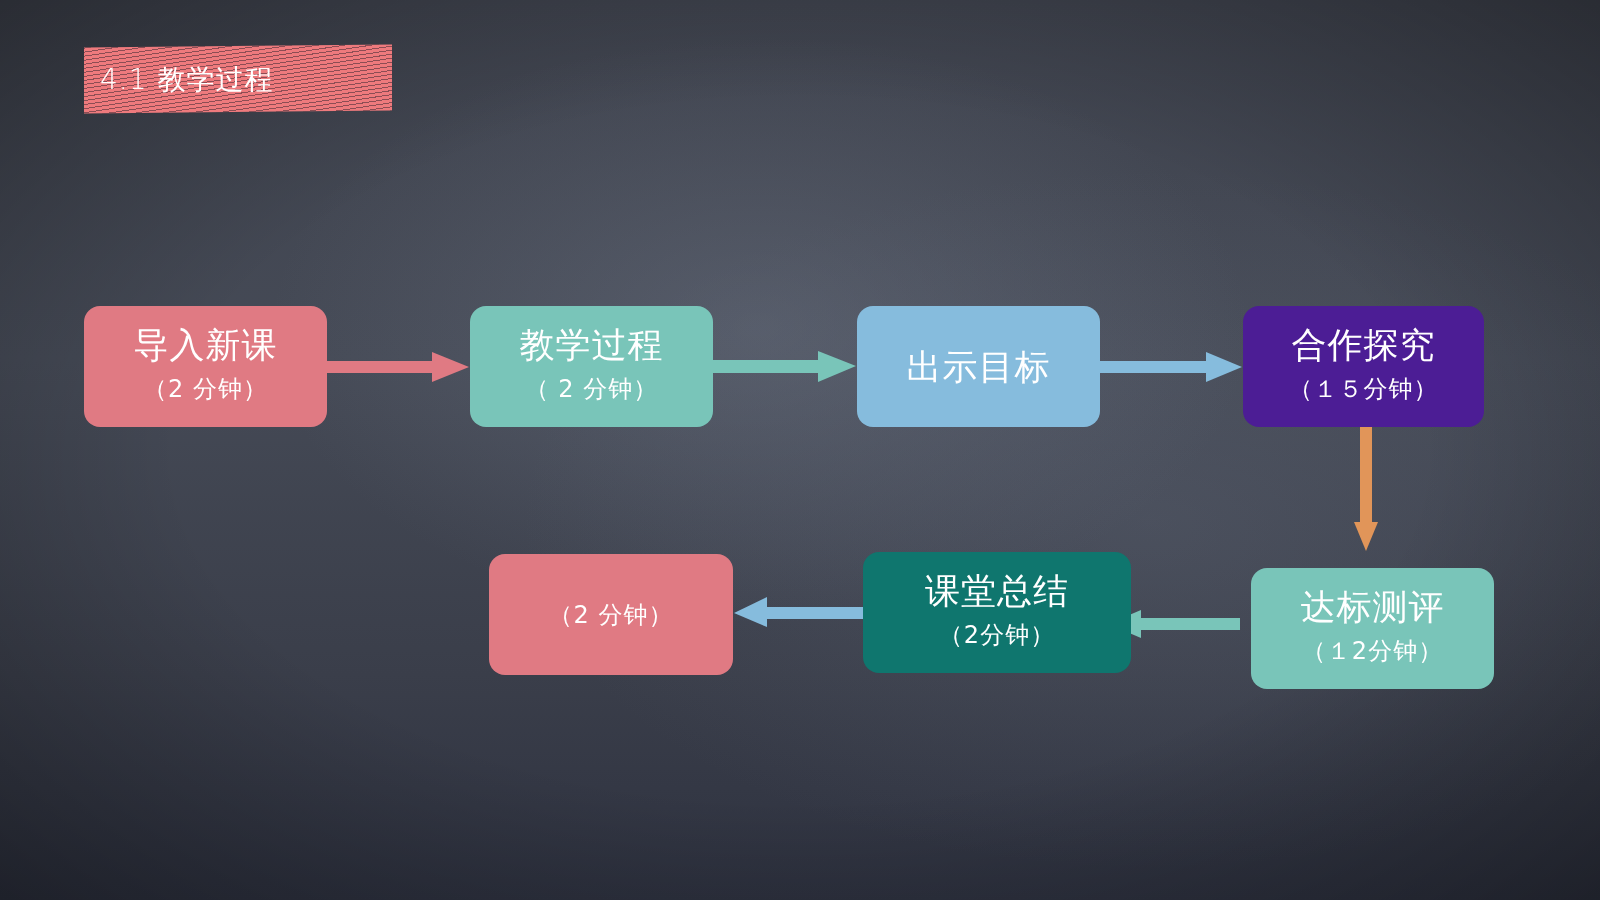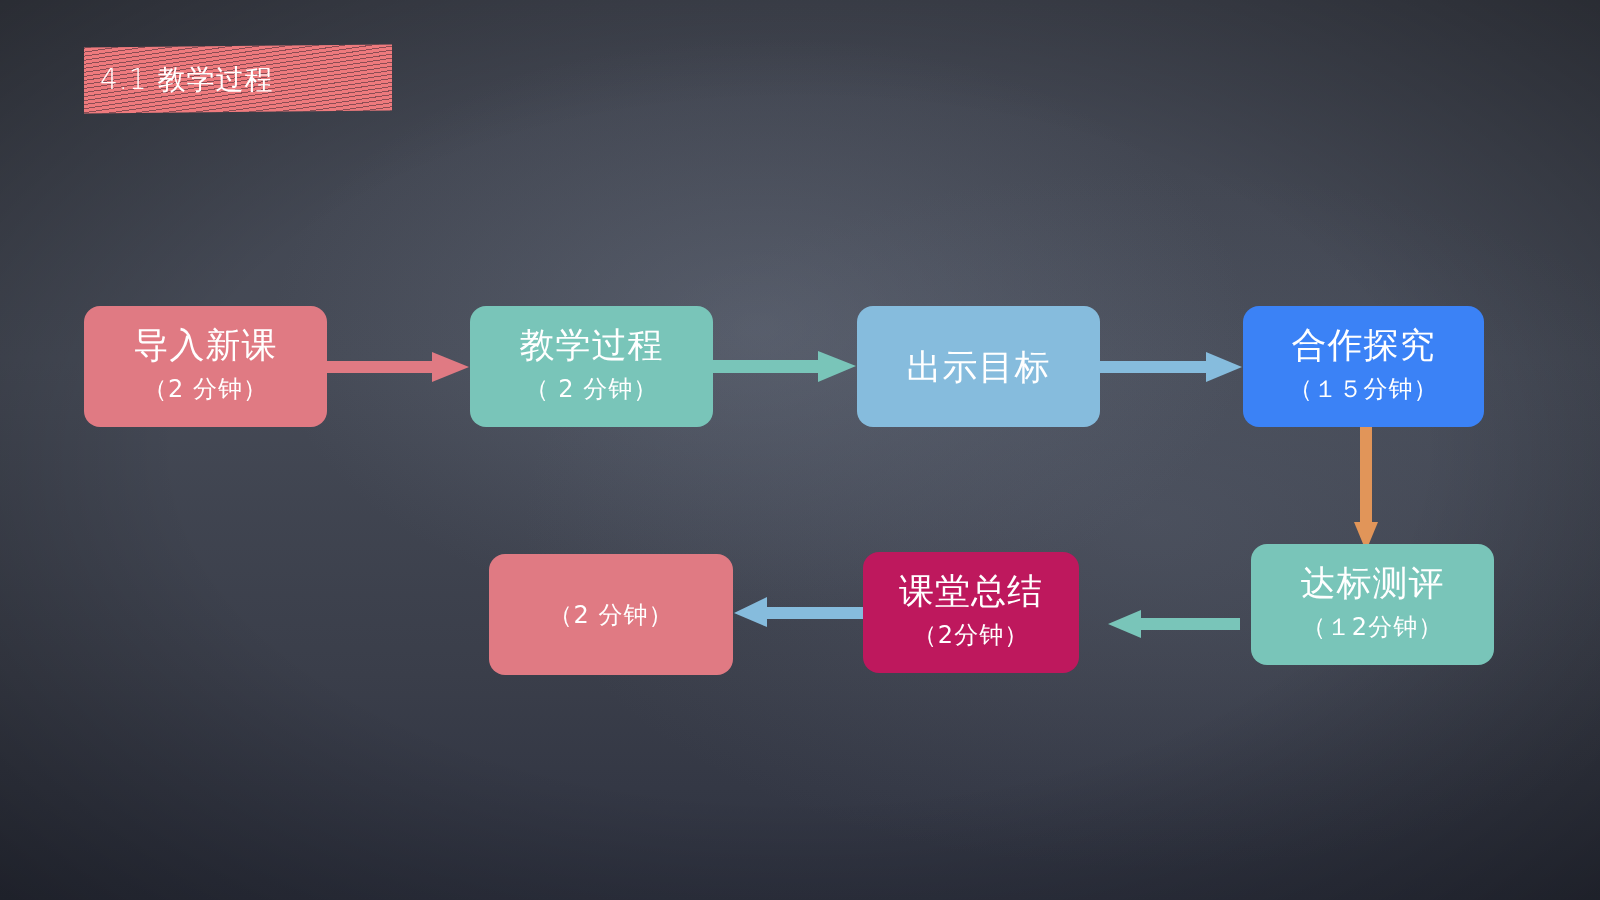--- a/index.html
+++ b/index.html
@@ -85,30 +85,30 @@
 
 <div class="node" style="left:470px; top:306px; background:#79c5b9;">
   <div class="label">教学过程</div>
   <div class="dur">（ 2 分钟）</div>
 </div>
 
 <div class="node" style="left:857px; top:306px; background:#86bcdd;">
   <div class="label">出示目标</div>
 </div>
 
-<div class="node" style="left:1243px; top:306px; width:241px; background:#3b82f6;">
+<div class="node" style="left:1243px; top:306px; width:241px; background:#4c1d95;">
   <div class="label">合作探究</div>
   <div class="dur">（１５分钟）</div>
 </div>
 
-<div class="node" style="left:1251px; top:544px; background:#79c5b9;">
+<div class="node" style="left:1251px; top:568px; background:#79c5b9;">
   <div class="label">达标测评</div>
   <div class="dur">（１2分钟）</div>
 </div>
 
-<div class="node" style="left:863px; top:552px; width:216px; background:#be185d;">
+<div class="node" style="left:863px; top:552px; width:268px; background:#0f766e;">
   <div class="label">课堂总结</div>
   <div class="dur">（2分钟）</div>
 </div>
 
 <div class="node" style="left:489px; top:554px; width:244px; background:#e07a83;">
   <div class="dur">（2 分钟）</div>
 </div>
 
 </body></html>

